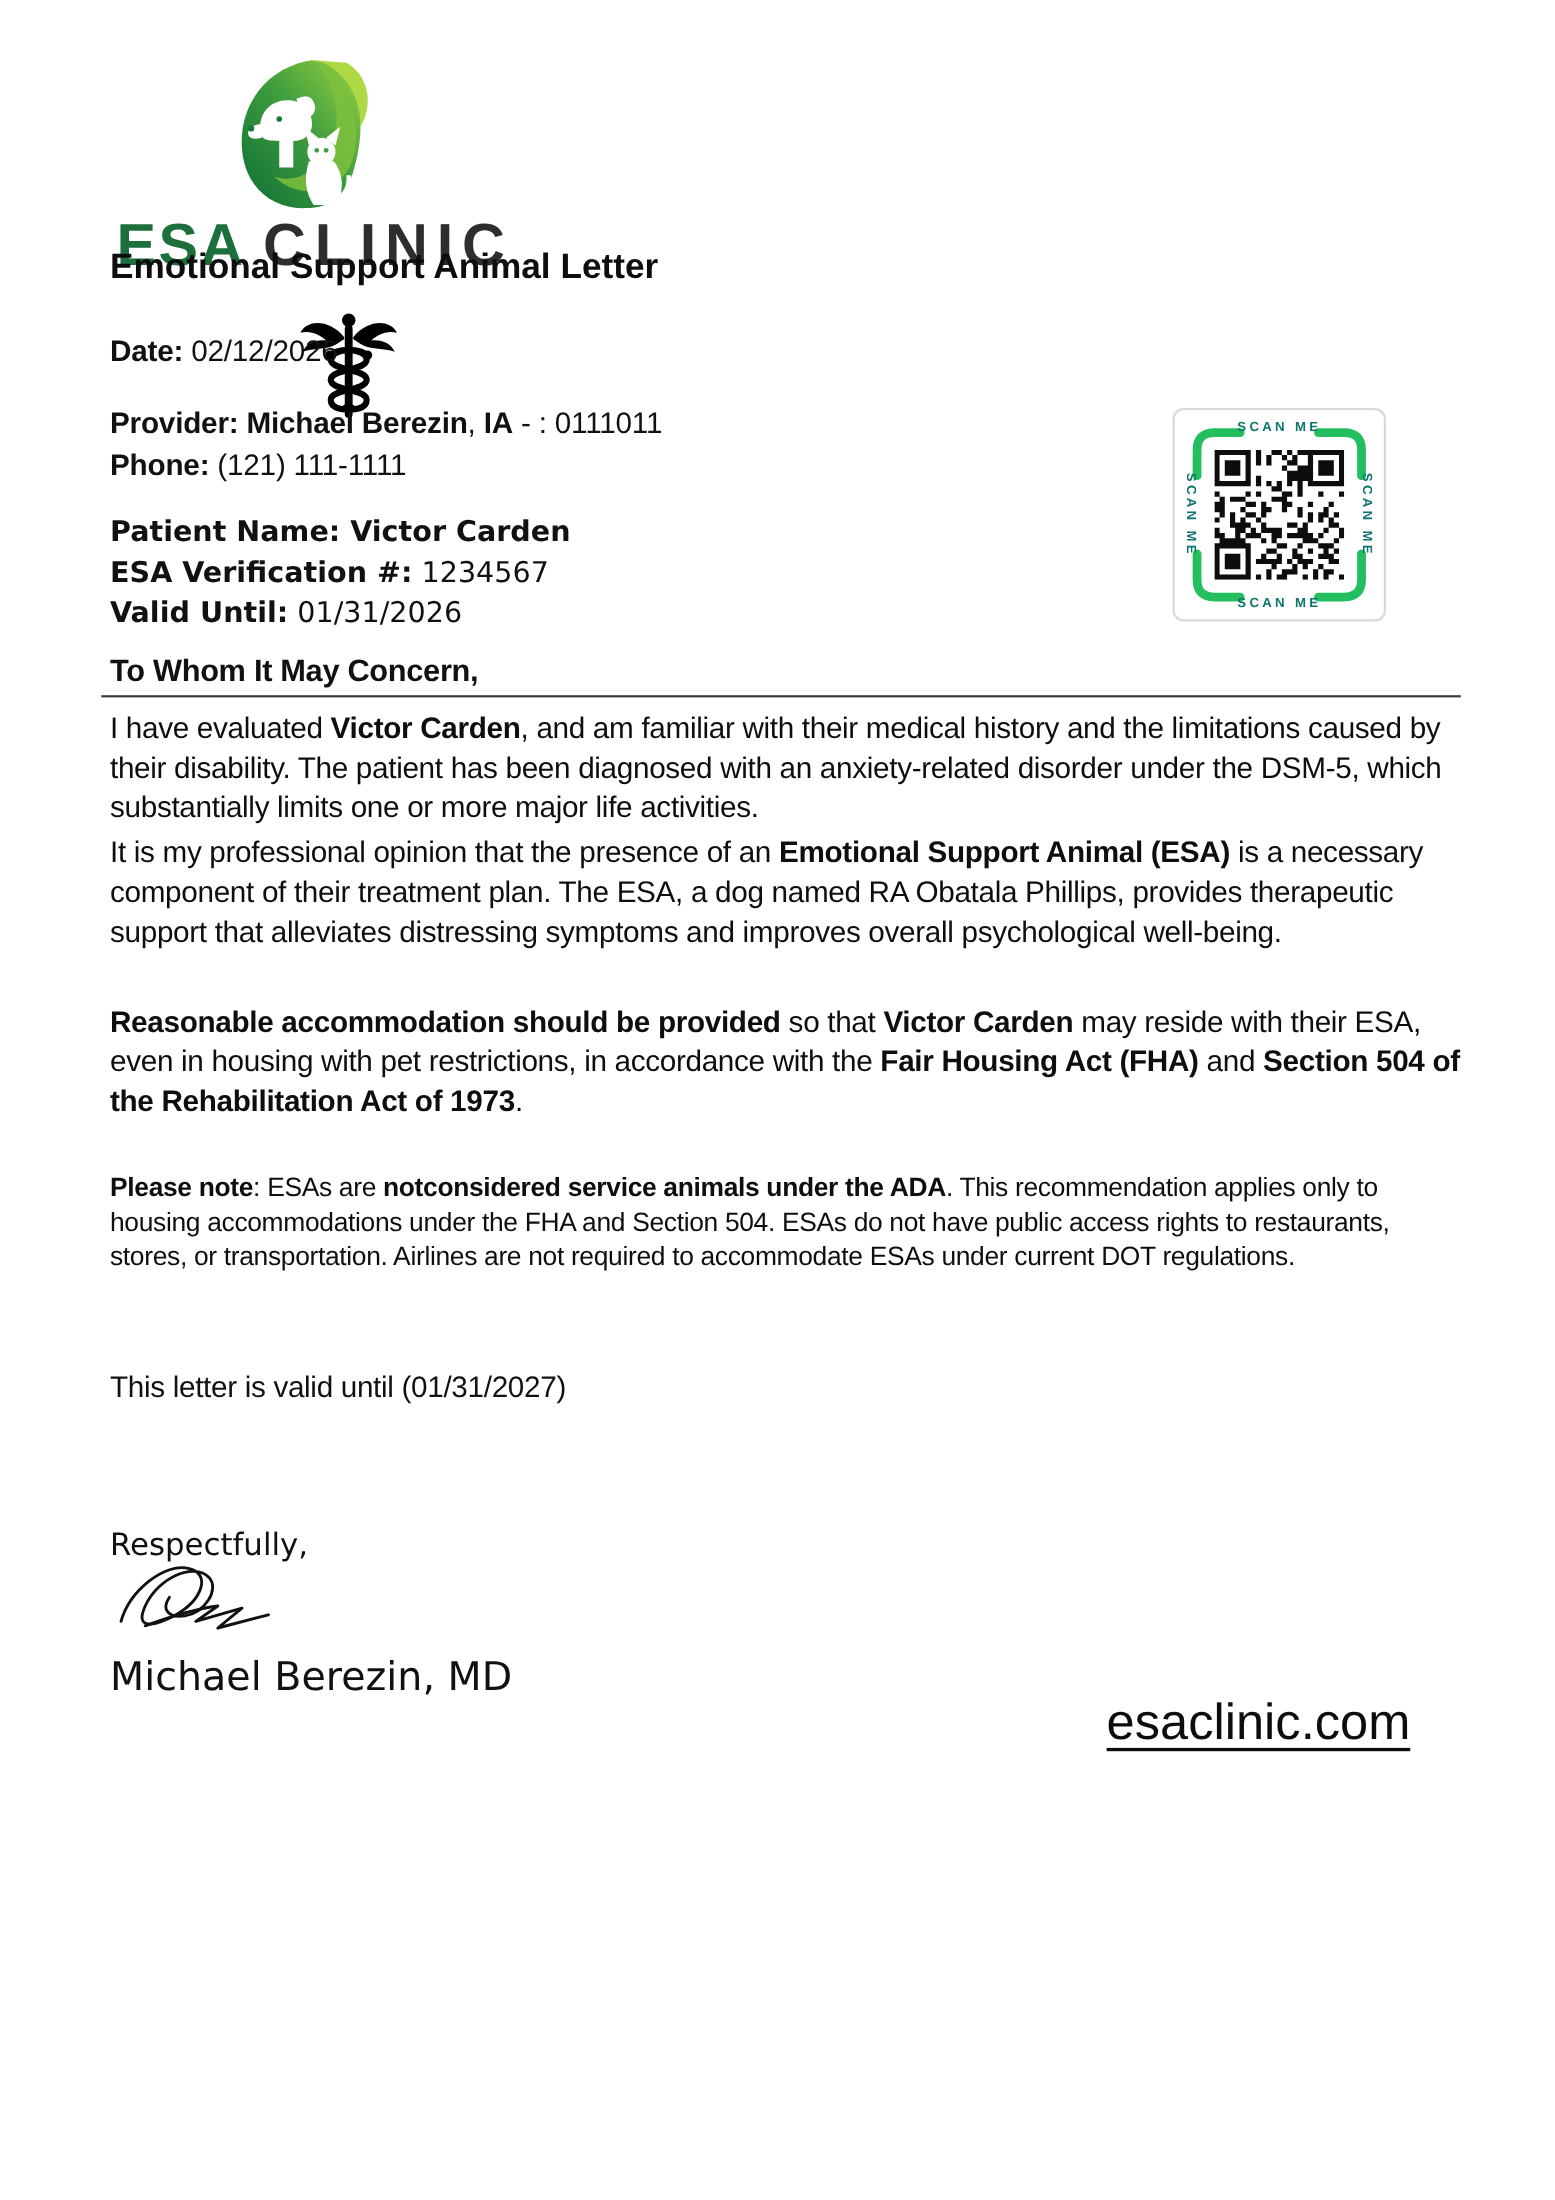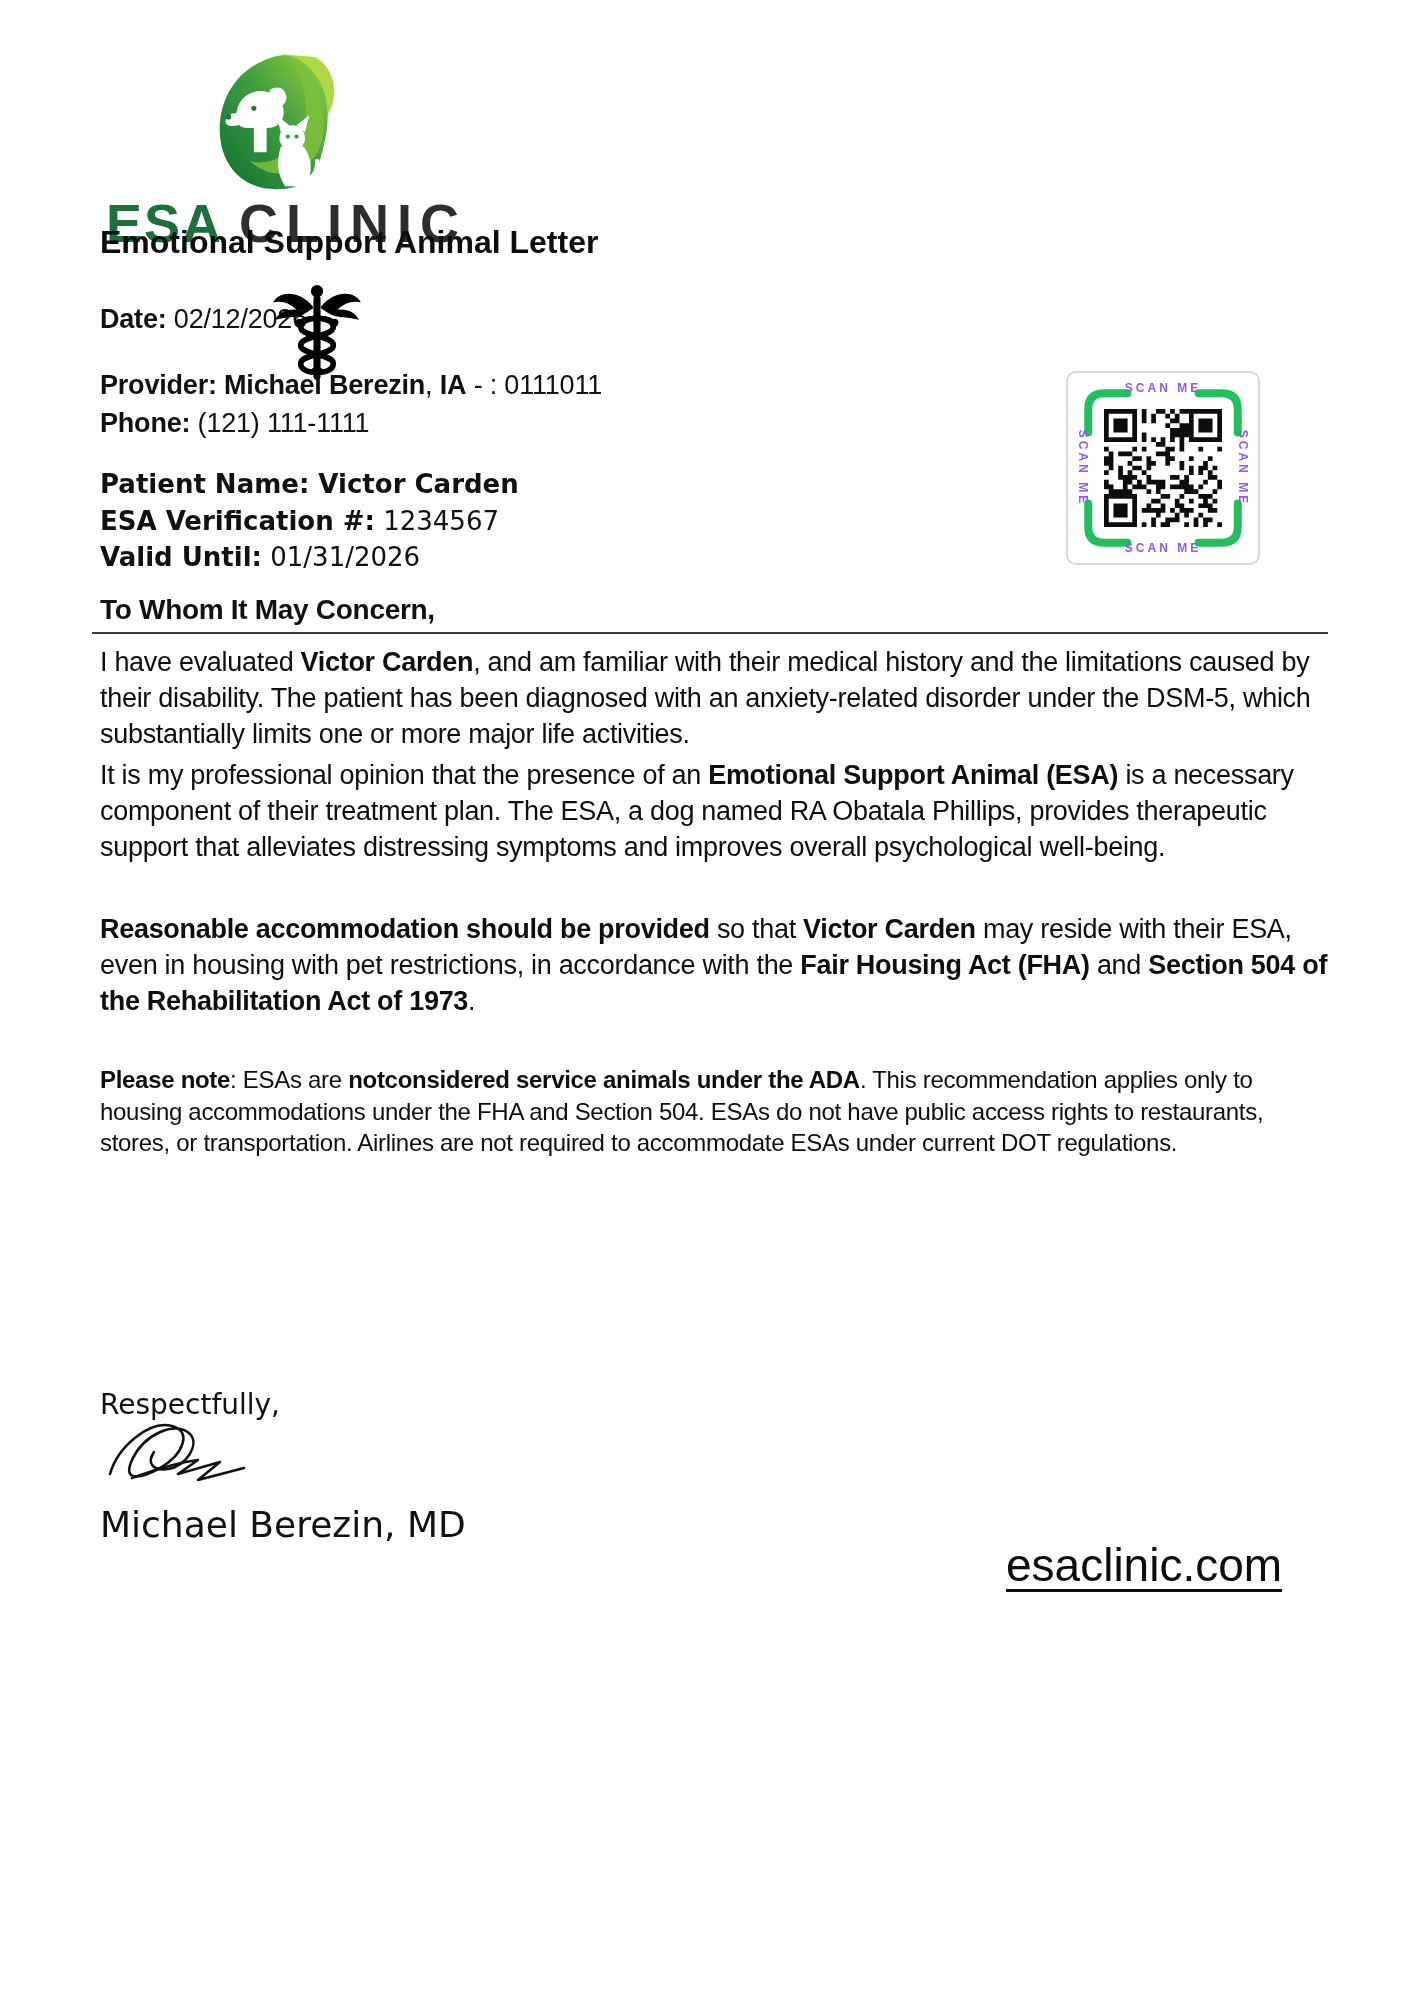--- a/index.html
+++ b/index.html
@@ -34,21 +34,21 @@
   .signature{position:absolute;left:102px;top:1412px;width:150px;height:78px;}
   .sig-name{top:1504px;font-family:"DejaVu Sans",sans-serif;font-size:36px;}
   .site-link{position:absolute;left:1006px;top:1538px;font-size:46px;color:#0d0d0d;
              text-decoration:underline;text-decoration-thickness:3px;text-underline-offset:8px;}
 
   
   .qr-card{position:absolute;left:1066px;top:371px;width:194px;height:194px;background:#ffffff;
            border:2px solid #d9d9d9;border-radius:10px;box-sizing:border-box;}
   .qr-brackets{position:absolute;left:6px;top:6px;width:178px;height:178px;}
   .qr-pattern{position:absolute;left:36px;top:36px;width:118px;height:118px;}
-  .qr-label{position:absolute;font-size:12px;font-weight:bold;letter-spacing:3px;color:#8b5cf6;white-space:nowrap;}
+  .qr-label{position:absolute;font-size:12px;font-weight:bold;letter-spacing:3px;color:#0f766e;white-space:nowrap;}
   .qr-top{top:8px;left:0;width:100%;text-align:center;}
   .qr-bottom{bottom:8px;left:0;width:100%;text-align:center;}
   .qr-left{left:8px;top:50%;transform:translateY(-50%);writing-mode:vertical-rl;}
   .qr-right{right:8px;top:50%;transform:translateY(-50%);writing-mode:vertical-rl;}
 </style>
 </head>
 <body>
 
 <div class="page">
 
@@ -133,20 +133,21 @@
   </div>
 
   <div class="abs salutation">To Whom It May Concern,</div>
   <div class="rule"></div>
 
   <div class="abs para p1"><span>I have evaluated </span><b>Victor Carden</b><span>, and am familiar with their medical history and the limitations caused by their disability. The patient has been diagnosed with an anxiety-related disorder under the DSM-5, which substantially limits one or more major life activities.</span></div>
   <div class="abs para p2"><span>It is my professional opinion that the presence of an </span><b>Emotional Support Animal (ESA)</b><span> is a necessary component of their treatment plan. The ESA, a dog named RA Obatala Phillips, provides therapeutic support that alleviates distressing symptoms and improves overall psychological well-being.</span></div>
   <div class="abs para p3"><b>Reasonable accommodation should be provided</b><span> so that </span><b>Victor Carden</b><span> may reside with their ESA, even in housing with pet restrictions, in accordance with the </span><b>Fair Housing Act (FHA)</b><span> and </span><b>Section 504 of the Rehabilitation Act of 1973</b><span>.</span></div>
   <div class="abs para note"><b>Please note</b><span>: ESAs are </span><b>notconsidered service animals under the ADA</b><span>. This recommendation applies only to housing accommodations under the FHA and Section 504. ESAs do not have public access rights to restaurants, stores, or transportation. Airlines are not required to accommodate ESAs under current DOT regulations.</span></div>
 
+  <div class="abs validity">This letter is valid until (01/31/2027)</div>
 
   <div class="abs closing">Respectfully,</div>
 
   <svg class="signature" viewBox="0 0 150 78">
     <g fill="none" stroke="#111" stroke-width="2.6" stroke-linecap="round" stroke-linejoin="round">
       <path d="M8,62 C16,34 48,8 70,14 C90,19 82,42 58,56 C38,67 20,70 30,48 C42,22 74,8 88,22 C98,33 84,54 66,57 C52,59 44,52 52,40"></path>
       <path d="M30,66 C52,58 80,50 96,48 L76,62 L118,50 L96,68 L142,56"></path>
     </g>
   </svg>
 

